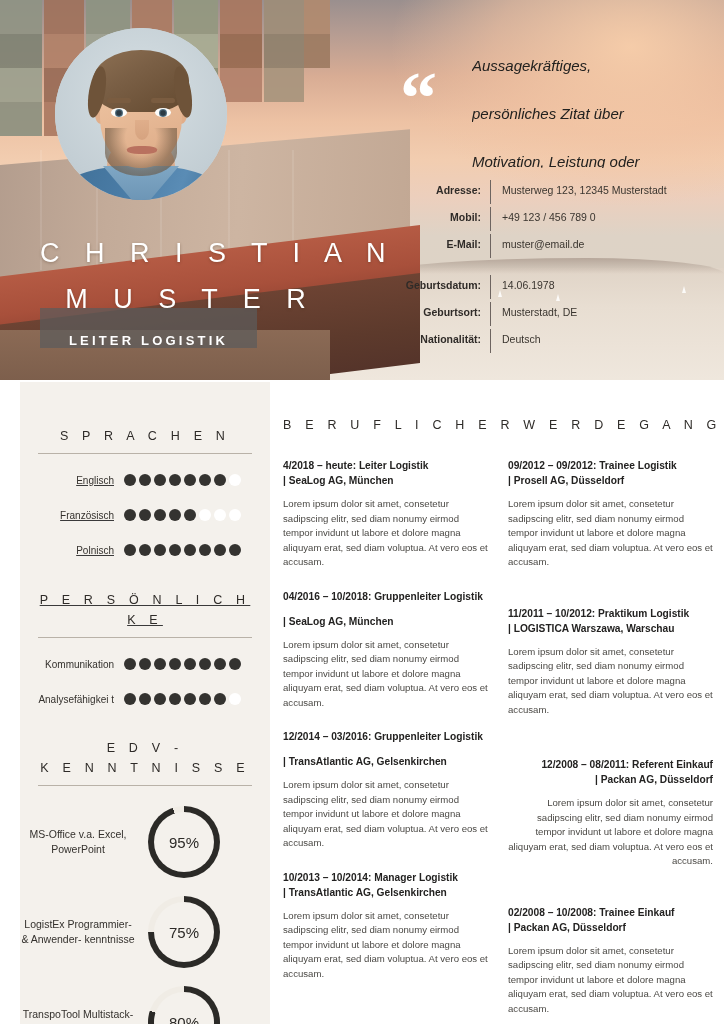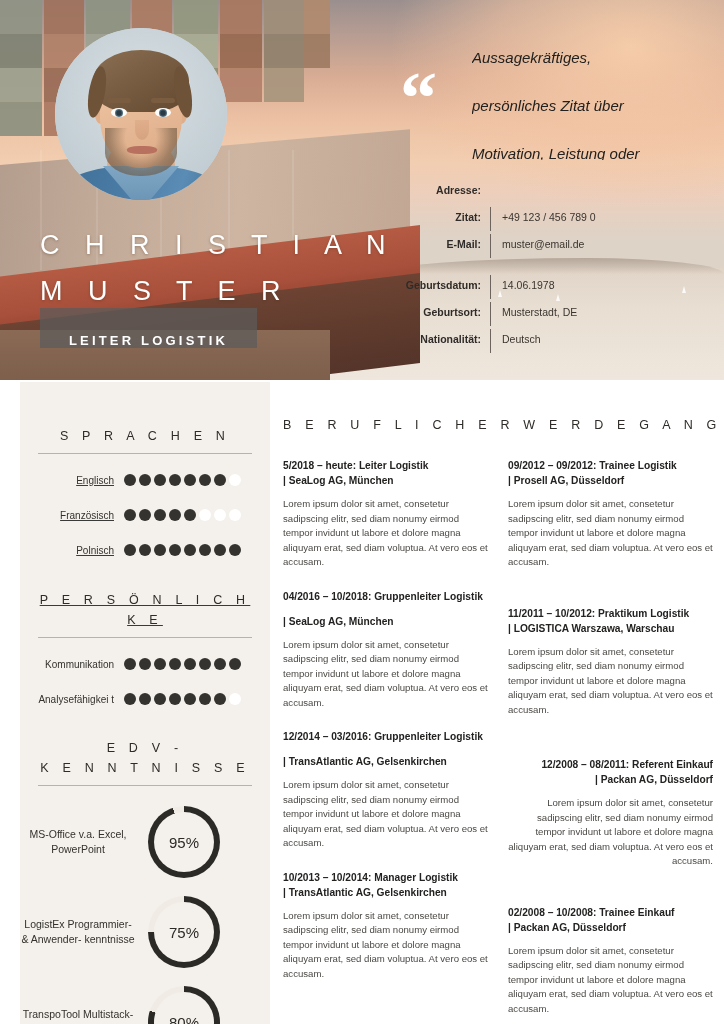--- a/index.html
+++ b/index.html
@@ -97,38 +97,38 @@
   .p-iris{position:absolute;left:4px;top:1px;width:8px;height:8px;border-radius:50%;
           background:radial-gradient(circle,#2b3b46 38%,#5d7f92 70%,#3d5866 100%);}
   .p-nose{position:absolute;left:80px;top:92px;width:14px;height:20px;border-radius:0 0 50% 50%;
           background:linear-gradient(#dca985,#cf9a77);opacity:.65;}
   .p-mouth{position:absolute;left:72px;top:118px;width:30px;height:8px;border-radius:40%;
            background:#b9715f;}
   .p-beard{position:absolute;left:50px;top:100px;width:72px;height:48px;border-radius:0 0 48% 48%;
            background:radial-gradient(ellipse at 50% 20%, rgba(120,96,72,0) 30%, rgba(110,88,66,.55) 62%, rgba(95,76,56,.75) 100%);}
 
   .name-block{
-    position:absolute;left:40px;top:222px;width:300px;z-index:5;
+    position:absolute;left:40px;top:230px;width:300px;z-index:5;text-align:center;
   }
   .name-line{
     font-size:27px;letter-spacing:9px;color:#ffffff;font-weight:300;
     line-height:46px;white-space:nowrap;
     text-shadow:0 1px 3px rgba(70,45,30,.35);
   }
   .role-badge{
     position:absolute;left:40px;top:308px;width:217px;height:40px;z-index:6;
     background:rgba(92,92,92,.72);
     display:flex;align-items:flex-end;justify-content:center;
   }
   .role-badge span{
     color:#ffffff;font-size:13px;letter-spacing:3.2px;font-weight:600;
   }
 
   .quote{
-    position:absolute;left:472px;top:34px;width:250px;height:126px;overflow:hidden;z-index:4;
+    position:absolute;left:472px;top:42px;width:250px;height:126px;overflow:hidden;z-index:4;
   }
   .quote p{
     margin:0;font-style:italic;font-size:15px;line-height:48px;color:#22211f;
     font-family:"Liberation Sans", sans-serif;white-space:nowrap;
   }
   .quote-mark{
     position:absolute;left:400px;top:78px;z-index:4;
     color:#ffffff;font-size:74px;line-height:40px;font-family:"Liberation Serif", serif;
     font-weight:700;letter-spacing:-4px;
   }
@@ -288,23 +288,24 @@
   <div class="quote-mark">“</div>
   <div class="quote">
     <p>Aussagekräftiges,</p>
     <p>persönliches Zitat über</p>
     <p>Motivation, Leistung oder</p>
   </div>
 
   <div class="contact">
     <div class="c-row">
       <div class="c-lab">Adresse:</div>
+      <div class="c-val">Musterweg 123, 12345 Musterstadt</div>
     </div>
     <div class="c-row">
-      <div class="c-lab">Zitat:</div>
+      <div class="c-lab">Mobil:</div>
       <div class="c-val">+49 123 / 456 789 0</div>
     </div>
     <div class="c-row">
       <div class="c-lab">E-Mail:</div>
       <div class="c-val">muster@email.de</div>
     </div>
     <div class="contact-gap"></div>
     <div class="c-row">
       <div class="c-lab">Geburtsdatum:</div>
       <div class="c-val">14.06.1978</div>
@@ -436,21 +437,21 @@
     </div>
   </div>
 </div>
 
 <div class="main">
   <div class="main-title">B E R U F L I C H E R   W E R D E G A N G</div>
   <div class="jobs">
     <div class="jcol">
       <div class="job">
         <div class="job-head">
-          <span>5/2018 – heute: Leiter Logistik</span>
+          <span>4/2018 – heute: Leiter Logistik</span>
           <span class="l2">| SeaLog AG, München</span>
         </div>
         <div class="job-body">Lorem ipsum dolor sit amet, consetetur sadipscing elitr, sed diam nonumy eirmod tempor invidunt ut labore et dolore magna aliquyam erat, sed diam voluptua. At vero eos et accusam.</div>
       </div>
       <div class="job">
         <div class="job-head spaced">
           <span>04/2016 – 10/2018: Gruppenleiter Logistik</span>
           <span class="l2">| SeaLog AG, München</span>
         </div>
         <div class="job-body">Lorem ipsum dolor sit amet, consetetur sadipscing elitr, sed diam nonumy eirmod tempor invidunt ut labore et dolore magna aliquyam erat, sed diam voluptua. At vero eos et accusam.</div>

